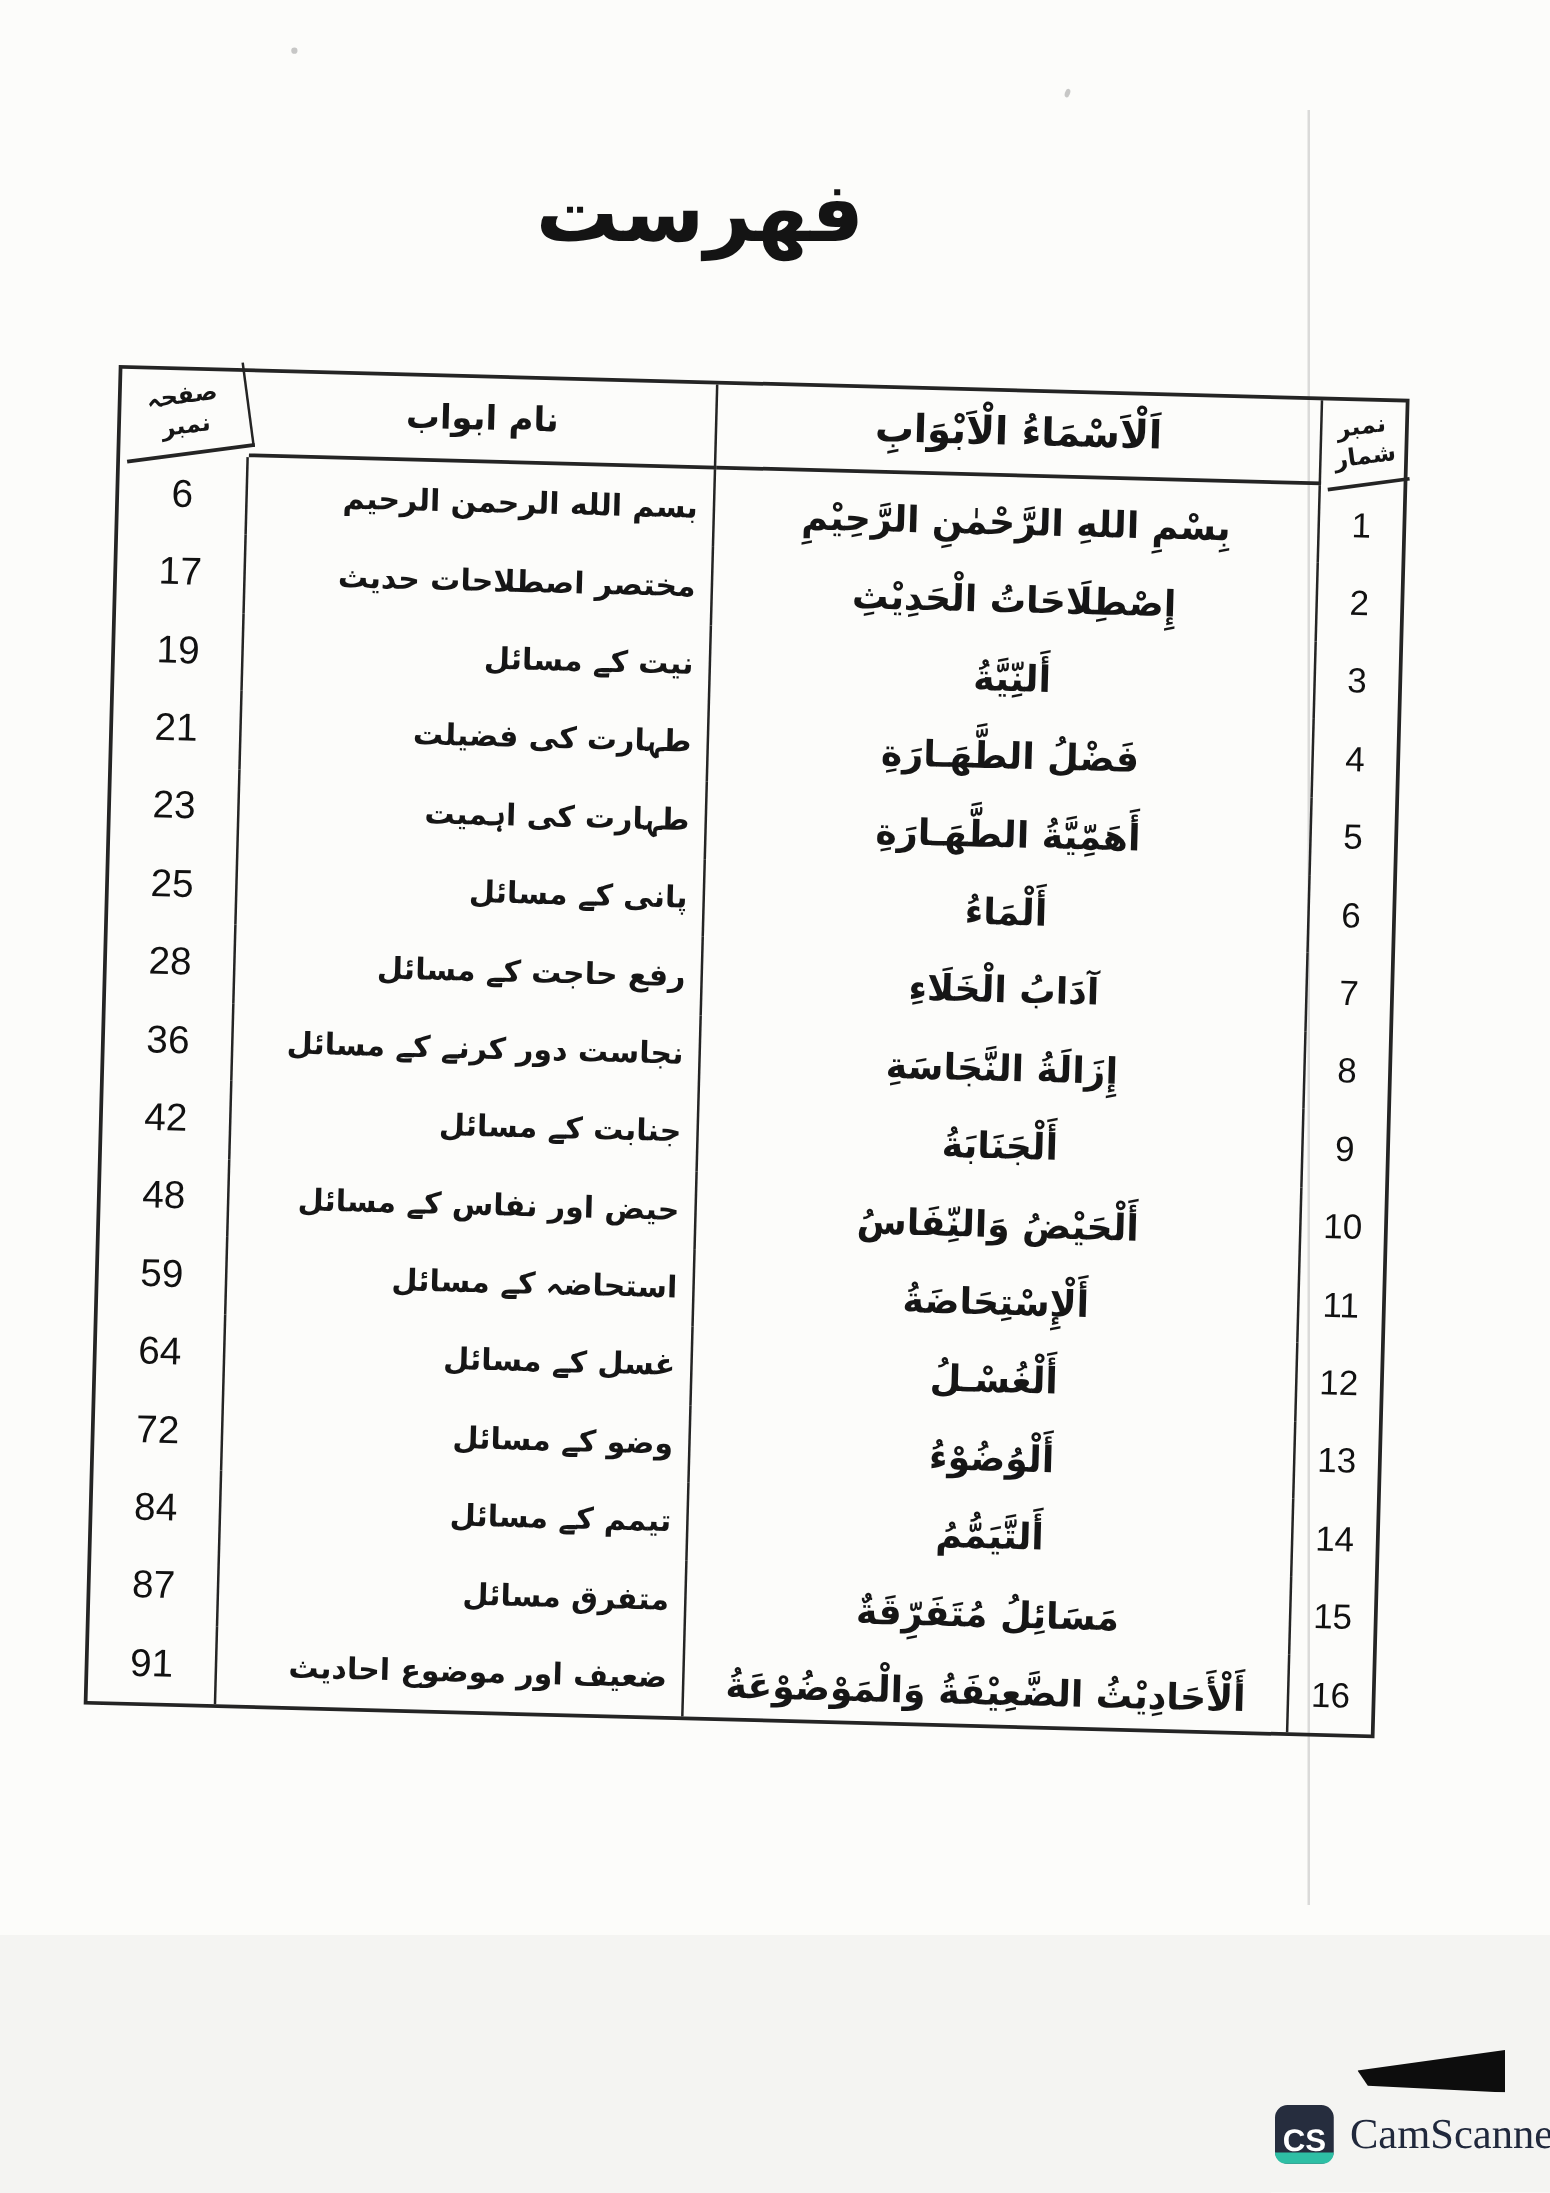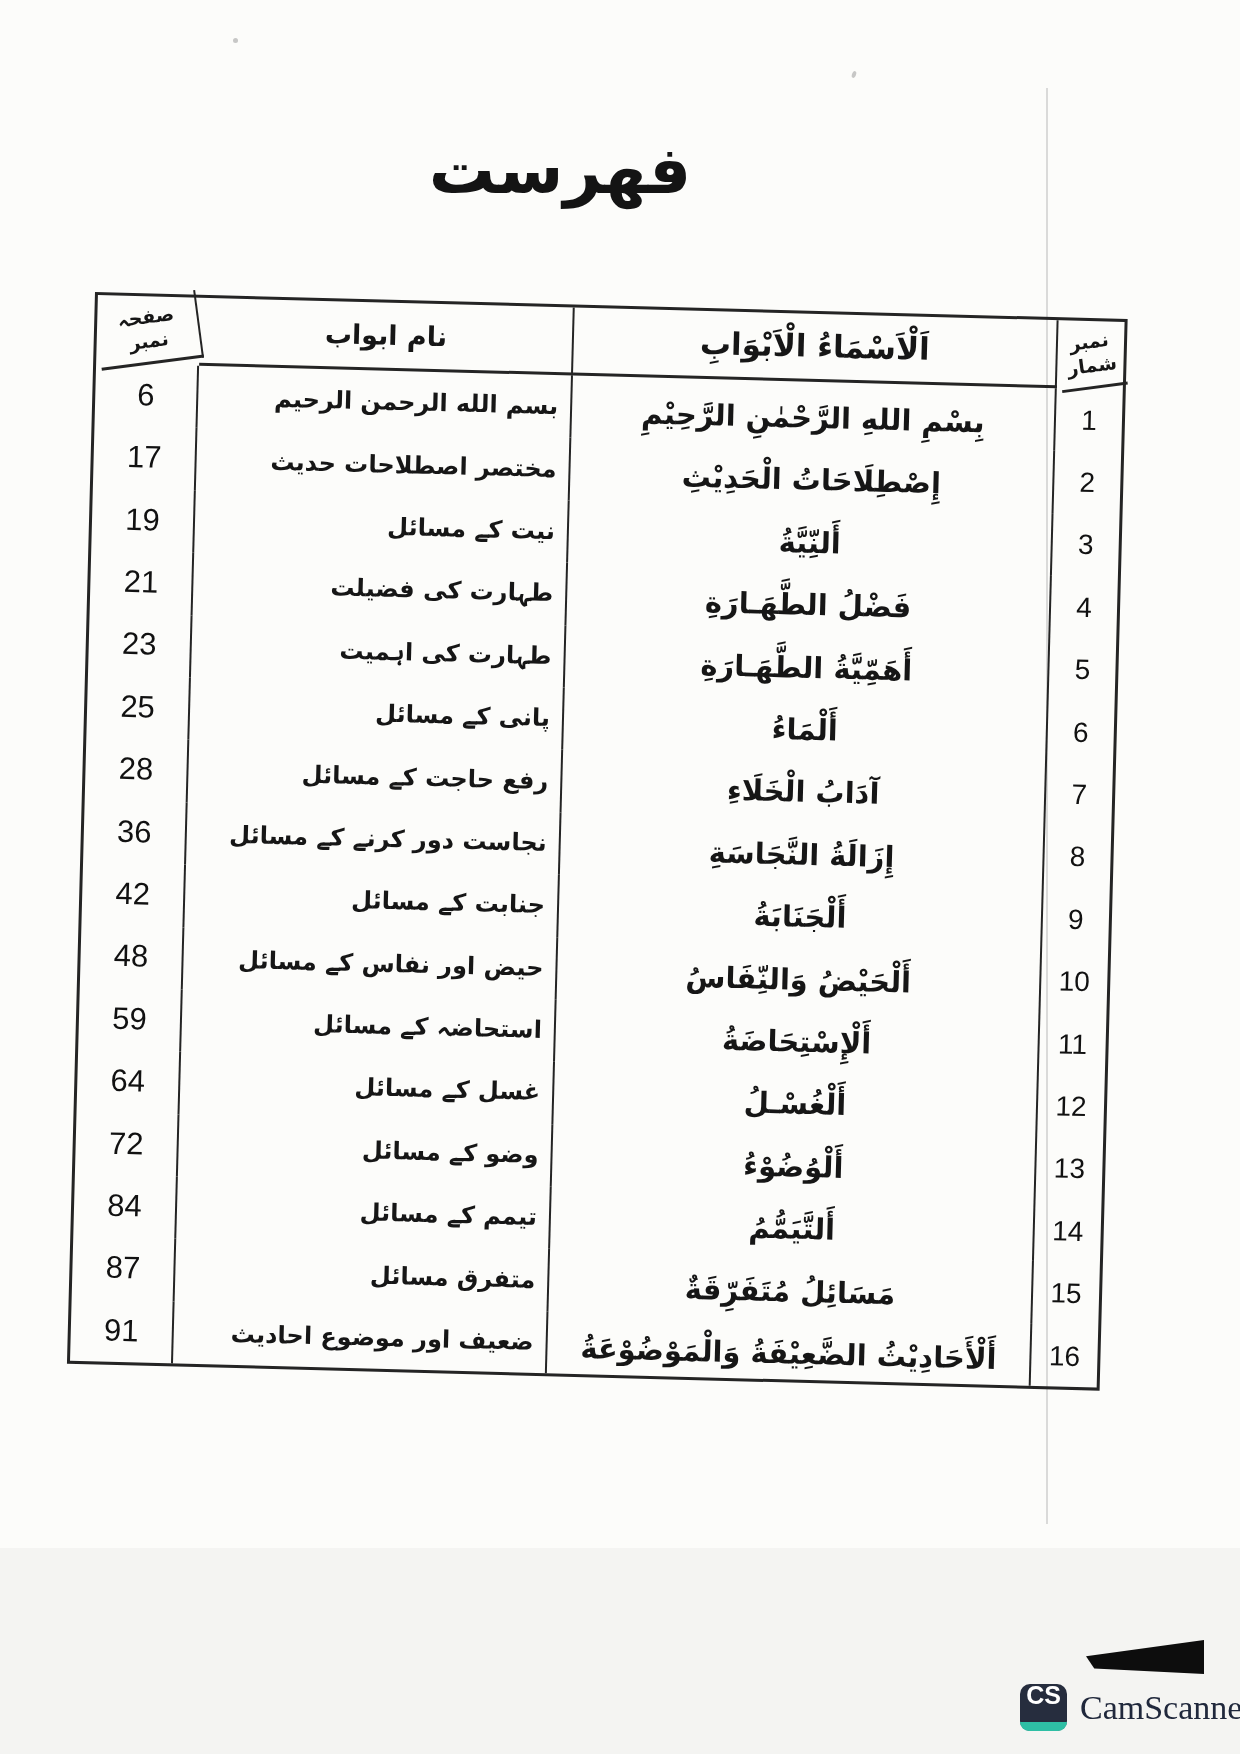--- a/index.html
+++ b/index.html
@@ -82,21 +82,21 @@
     font-size:28px;color:#111;
   }
   
   .watermark{
     position:absolute;left:1020px;top:1684px;
     display:flex;align-items:center;gap:13px;
   }
   .cs-icon{
     position:relative;width:47px;height:47px;
     border-radius:10px;
-    display:flex;align-items:flex-start;justify-content:center;
+    display:flex;align-items:flex-end;justify-content:center;
   }
   .cs-icon .cs-text{
     position:relative;top:-3px;
     color:#ffffff;font-weight:bold;font-size:25px;
     font-family:"Liberation Sans",sans-serif;
   }
   .cs-bar{
     position:absolute;left:0;right:0;bottom:0;height:9px;
     border-radius:0 0 10px 10px;
   }

